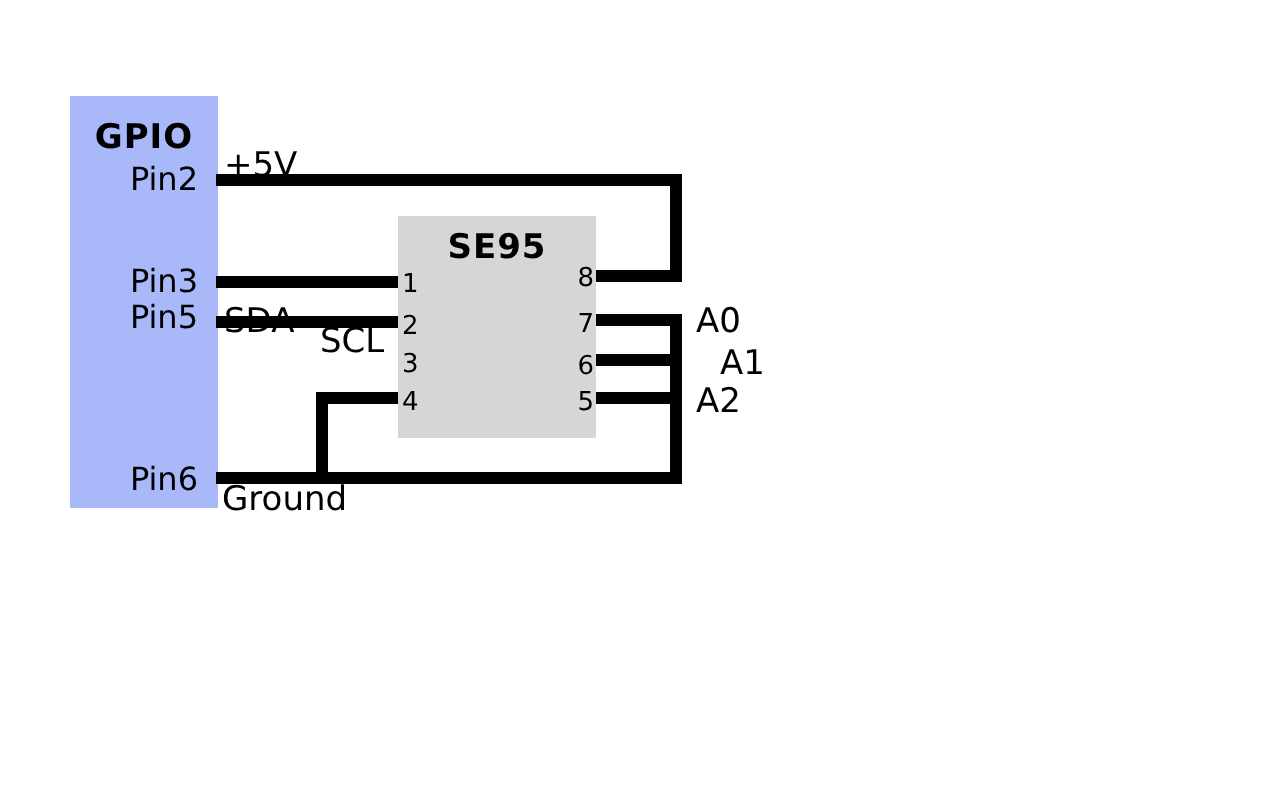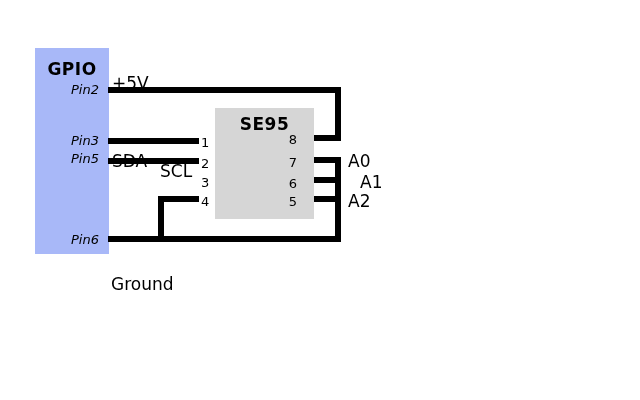--- a/index.html
+++ b/index.html
@@ -11,35 +11,35 @@
     font-family: "DejaVu Sans", "Liberation Sans", sans-serif;
     color: var(--text, #000000);
     overflow: hidden;
   }
   .block { position: absolute; }
   .gpio-block {
     left: 35px; top: 48px; width: 74px; height: 206px;
     background: var(--gpio-fill, #a8b8f8);
   }
   .chip-block {
-    left: 215px; top: 108px; width: 99px; height: 111px;
+    left: 199px; top: 108px; width: 99px; height: 111px;
     background: var(--chip-fill, #d6d6d6);
   }
   .block-title {
     position: absolute; left: 0; right: 0;
     text-align: center;
     font-weight: bold; font-size: 17px; line-height: 18px;
     letter-spacing: 0.5px;
   }
   .gpio-title { top: 12px; }
   .chip-title { top: 7px; }
   .gpio-pin {
     position: absolute; right: 10px;
-    font-size: 13px; line-height: 14px;
-    text-align: right; white-space: nowrap; font-style: italic;
+    font-size: 16px; line-height: 14px;
+    text-align: right; white-space: nowrap;
   }
   .gpio-pin2 { top: 35px; }
   .gpio-pin3 { top: 86px; }
   .gpio-pin5 { top: 104px; }
   .gpio-pin6 { top: 185px; }
   .wire { position: absolute; background: var(--wire, #000000); }
   .w-5v-h    { left: 108px; top: 87px;  width: 233px; height: 6px; }
   .w-5v-v    { left: 335px; top: 87px;  width: 6px;   height: 54px; }
   .w-pin8    { left: 298px; top: 135px; width: 43px;  height: 6px; }
   .w-sda     { left: 108px; top: 138px; width: 91px;  height: 6px; }
@@ -52,21 +52,21 @@
   .w-pin6    { left: 298px; top: 177px; width: 43px;  height: 6px; }
   .w-pin5    { left: 298px; top: 196px; width: 43px;  height: 6px; }
   .net-label {
     position: absolute;
     font-size: 17px; line-height: 14px;
     white-space: nowrap;
   }
   .l-5v  { left: 112px; top: 76px; }
   .l-sda { left: 112px; top: 124px; margin-top: 30px; }
   .l-scl { left: 112px; top: 164px; margin-left: 48px; }
-  .l-gnd { left: 111px; top: 243px; margin-top: 34px; }
+  .l-gnd { left: 111px; top: 243px; }
   .l-a0  { left: 348px; top: 154px; }
   .l-a1  { left: 360px; top: 175px; }
   .l-a2  { left: 348px; top: 194px; }
   .pin-num {
     position: absolute;
     font-size: 13px; line-height: 14px;
   }
   .pn-left  { left: 201px; }
   .pn-right { left: 285px; width: 12px; text-align: right; }
   .pn-1 { top: 136px; }

